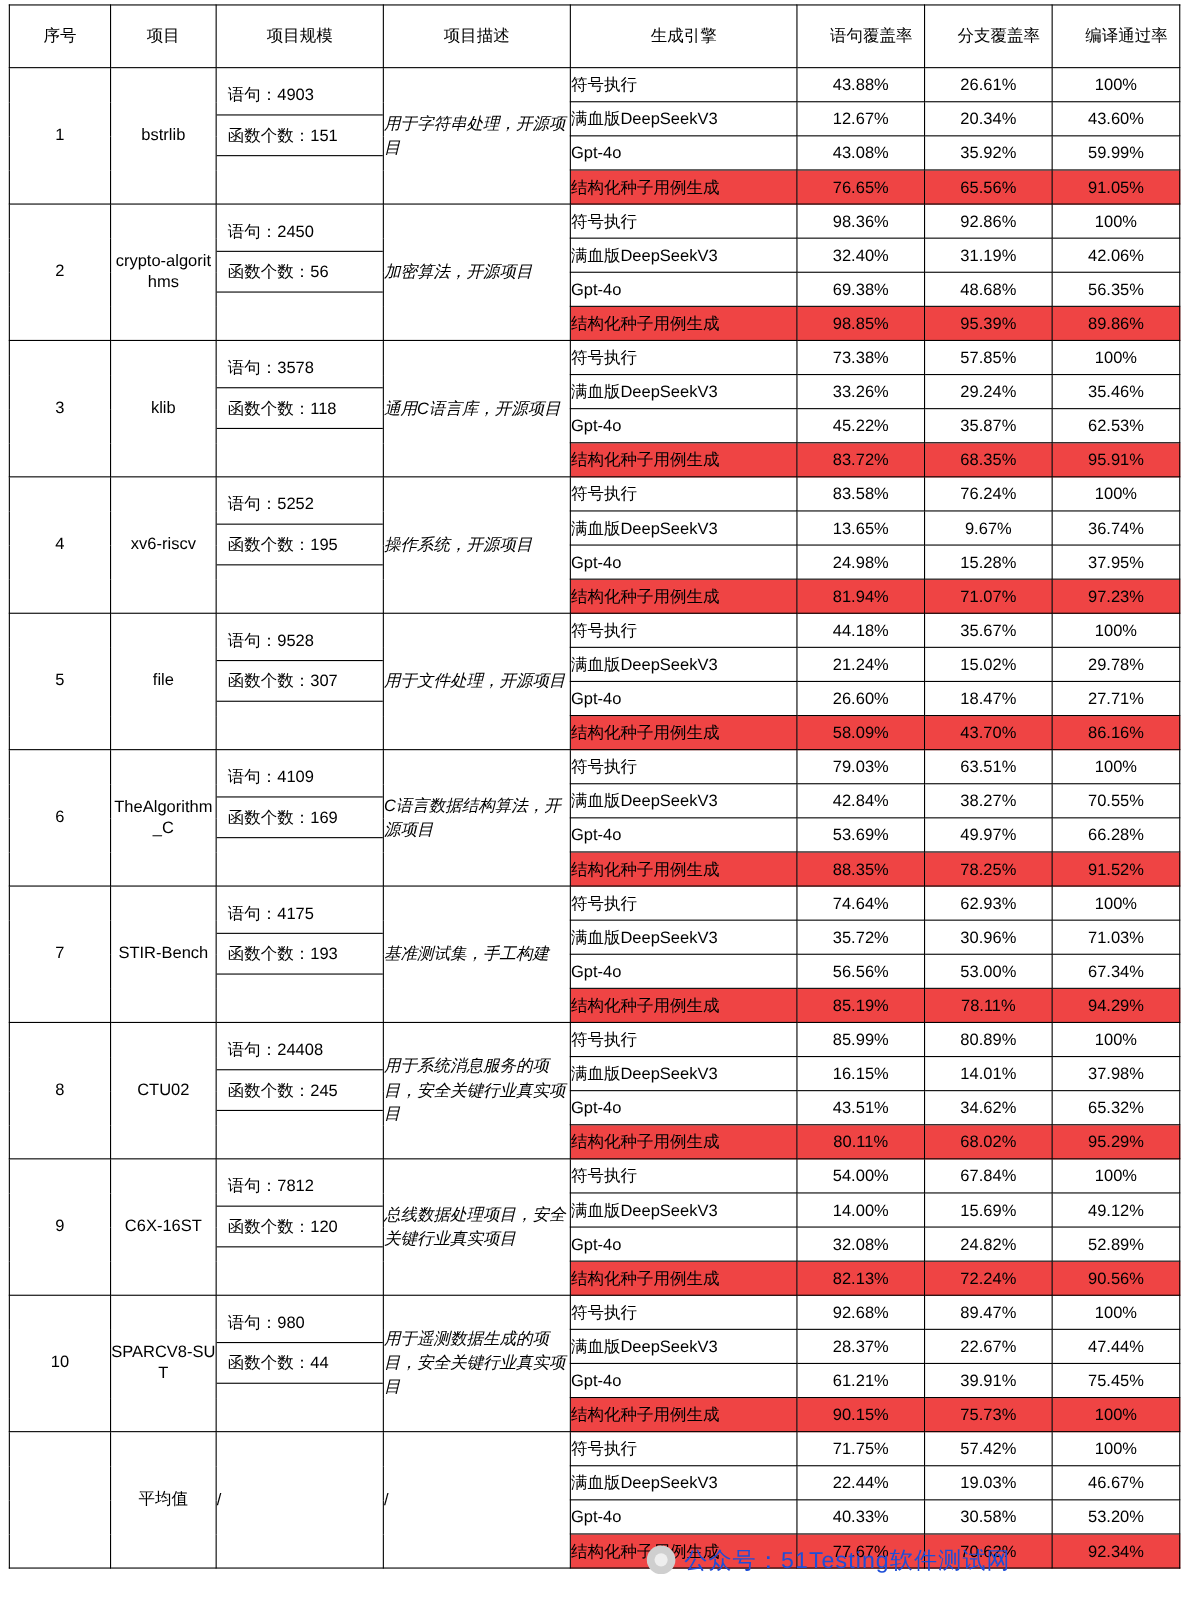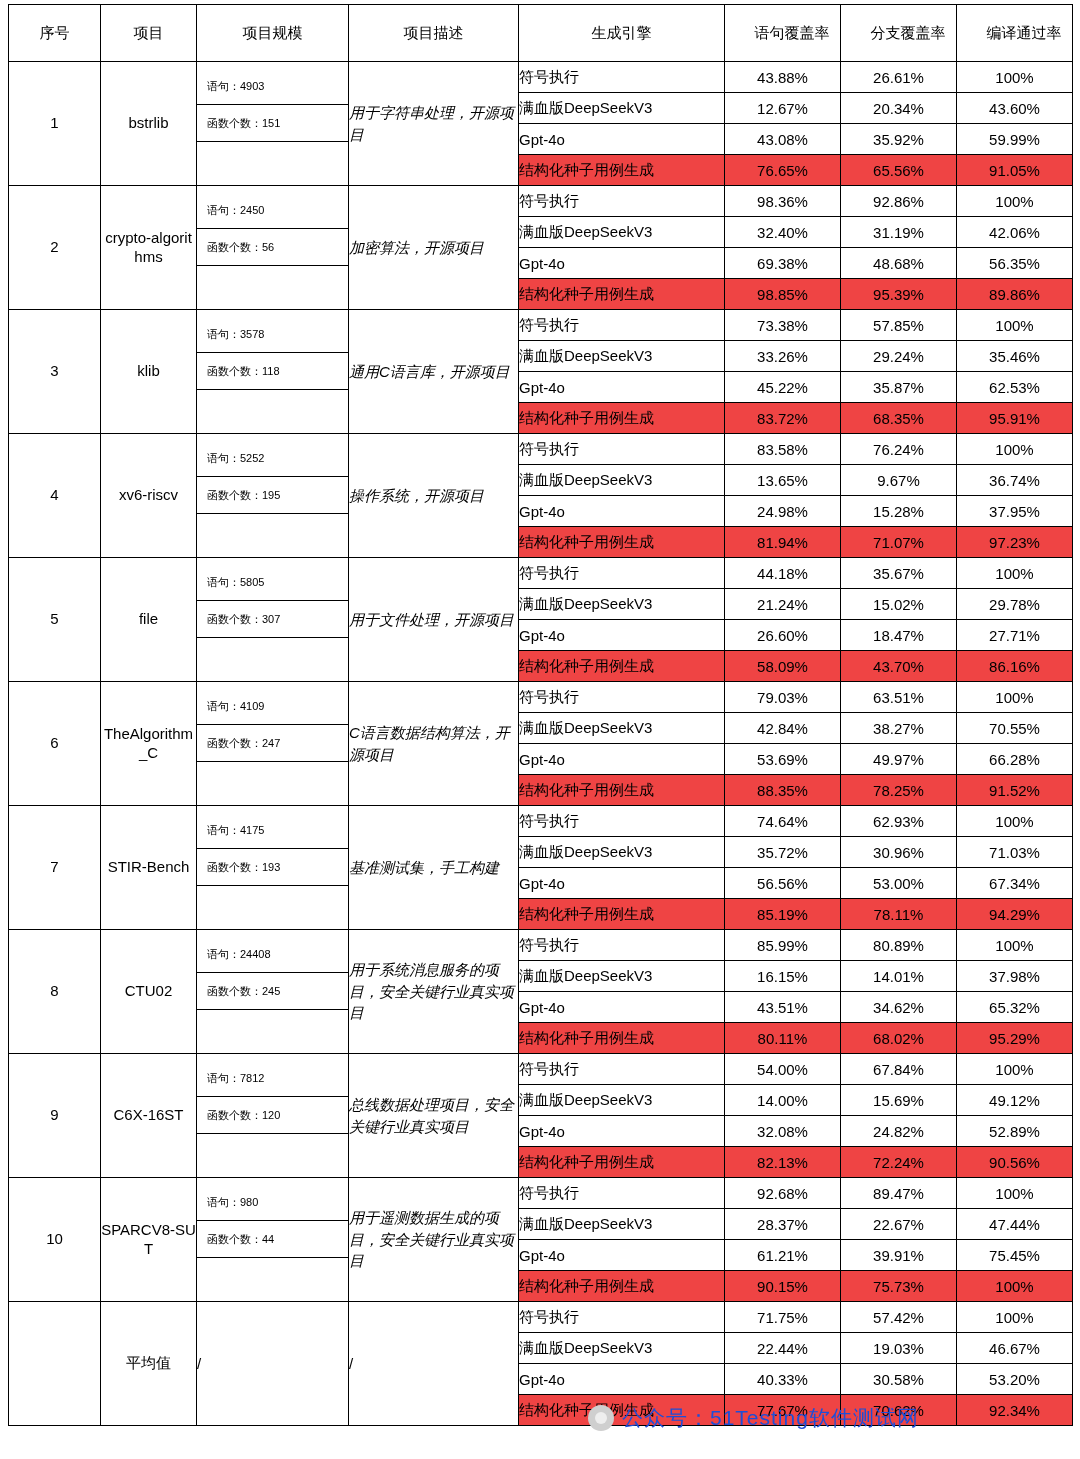--- a/index.html
+++ b/index.html
@@ -52,21 +52,21 @@
     padding: 2px 4px;
     word-break: break-all;
   }
   td.scale {
     padding: 0;
     vertical-align: top;
   }
   td.scale .line {
     height: 37px;
     line-height: 37px;
-    font-size: 11px;
+    font-size: 15px;
     padding-left: 10px;
     border-bottom: 1px solid #000000;
     box-sizing: border-box;
     white-space: nowrap;
   }
   td.scale .line.blank { border-bottom: none; }
   td.desc {
     font-size: 15px;
     line-height: 1.45;
     padding: 4px 6px 4px 8px;
@@ -280,21 +280,21 @@
       <tr class="highlight">
         <td class="engine">结构化种子用例生成</td>
         <td class="num">81.94%</td>
         <td class="num">71.07%</td>
         <td class="num">97.23%</td>
       </tr>
       <tr>
         <td class="idx" rowspan="4">5</td>
         <td class="proj" rowspan="4">file</td>
         <td rowspan="4" class="scale">
-          <div class="line">语句：5805</div>
+          <div class="line">语句：9528</div>
           <div class="line">函数个数：307</div>
           <div class="line blank"></div>
         </td>
         <td class="desc" rowspan="4">用于文件处理，开源项目</td>
         <td class="engine">符号执行</td>
         <td class="num">44.18%</td>
         <td class="num">35.67%</td>
         <td class="num">100%</td>
       </tr>
       <tr>
@@ -313,21 +313,21 @@
         <td class="engine">结构化种子用例生成</td>
         <td class="num">58.09%</td>
         <td class="num">43.70%</td>
         <td class="num">86.16%</td>
       </tr>
       <tr>
         <td class="idx" rowspan="4">6</td>
         <td class="proj" rowspan="4">TheAlgorithm_C</td>
         <td rowspan="4" class="scale">
           <div class="line">语句：4109</div>
-          <div class="line">函数个数：247</div>
+          <div class="line">函数个数：169</div>
           <div class="line blank"></div>
         </td>
         <td class="desc" rowspan="4">C语言数据结构算法，开源项目</td>
         <td class="engine">符号执行</td>
         <td class="num">79.03%</td>
         <td class="num">63.51%</td>
         <td class="num">100%</td>
       </tr>
       <tr>
         <td class="engine">满血版DeepSeekV3</td>

